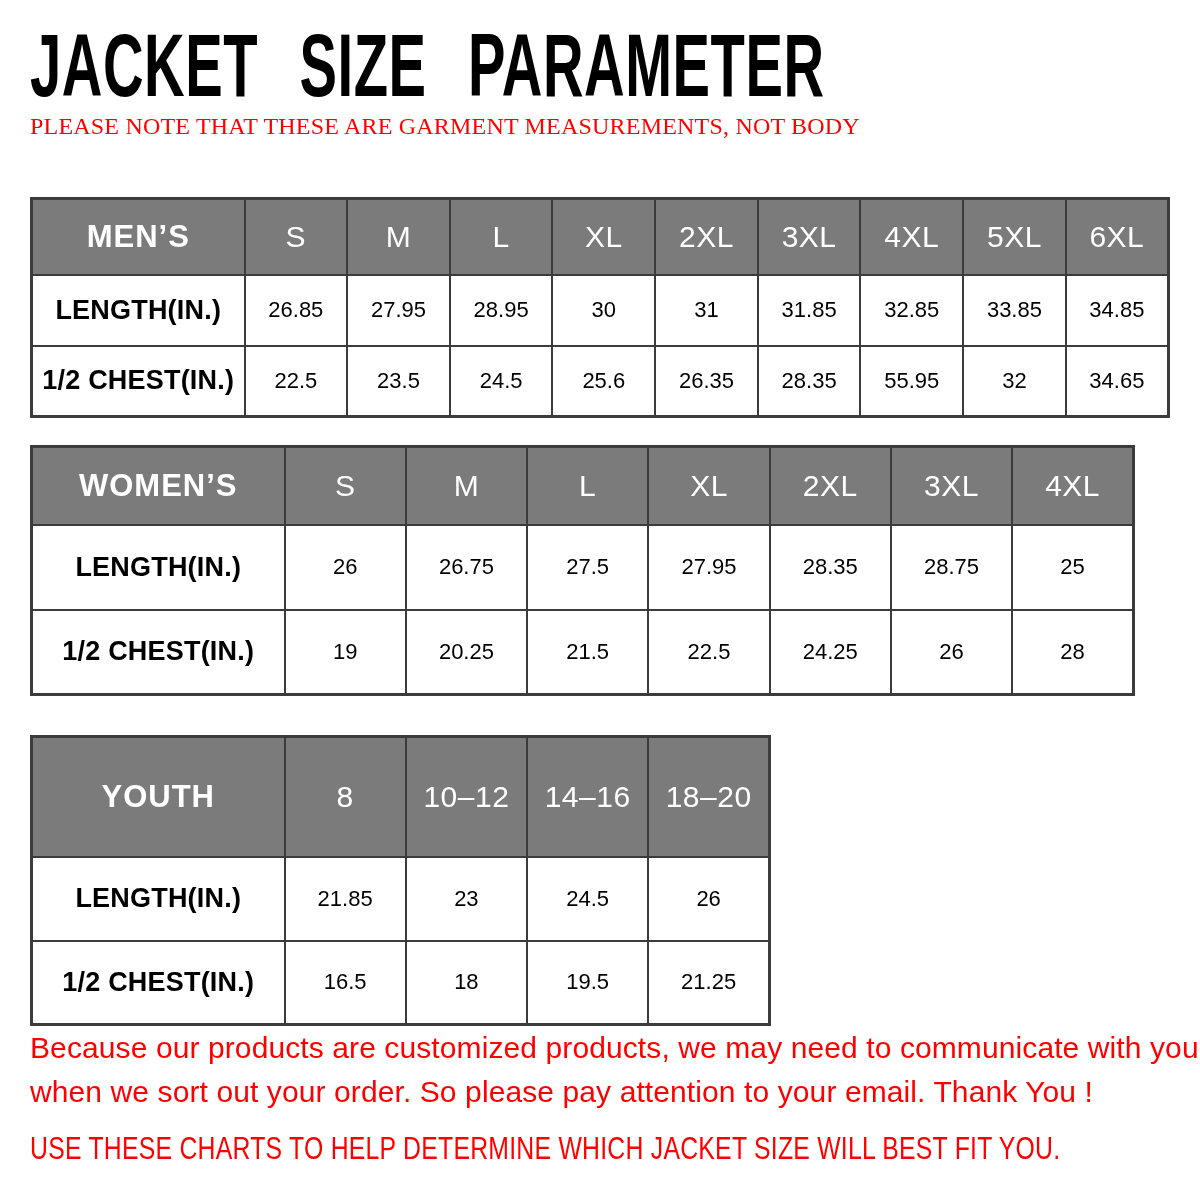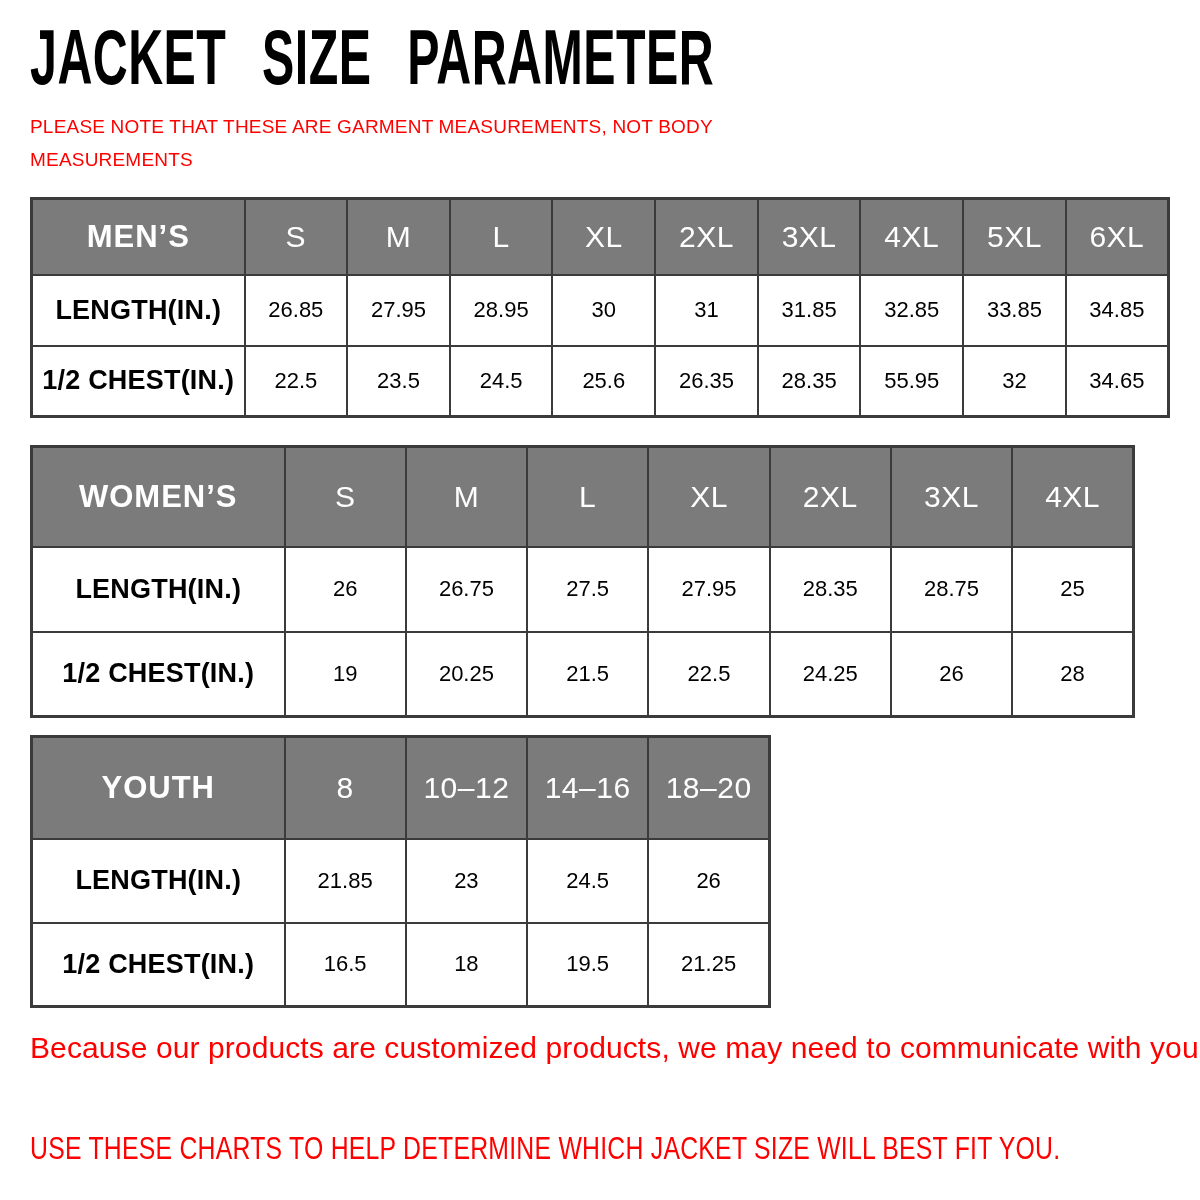--- a/index.html
+++ b/index.html
@@ -7,36 +7,37 @@
     width: 1200px; height: 1200px;
     background: #ffffff;
     font-family: "Liberation Sans", sans-serif;
     position: relative;
     overflow: hidden;
   }
 
   
   .page-title {
     position: absolute; left: 30px; top: 20px; margin: 0;
-    font-size: 62px; font-weight: bold; color: #000;
+    font-size: 72px; font-weight: bold; color: #000;
     white-space: nowrap; line-height: 1;
   }
   .title-inner {
     display: inline-block;
     transform: scale(0.78, 1.24);
     transform-origin: 0 0;
     word-spacing: 0.45em;
     letter-spacing: 0.01em;
   }
 
   
   .note {
     position: absolute; left: 30px; top: 110px;
-    color: #ff0000; font-size: 19px; line-height: 33px;
+    color: #ff0000; font-size: 24px; line-height: 33px;
     letter-spacing: 0.2px;
+    font-family: Liberation Serif, serif;
   }
 
   
   .size-table {
     position: absolute;
     border-collapse: collapse;
     table-layout: fixed;
     border: 3px solid #3b3b3b;
   }
   .size-table th, .size-table td {
@@ -54,26 +55,26 @@
   .size-table td { font-size: 22px; color: #000000; background: #ffffff; }
   .size-table td.rlabel { font-size: 27px; font-weight: bold; letter-spacing: 0.2px; }
 
   #mens   { left: 30px; top: 197px; width: 1140px; }
   #mens   col.c0 { width: 213px; }
   #mens   tr.head { height: 76px; }
   #mens   tr.body { height: 71px; }
 
   #womens { left: 30px; top: 445px; width: 1105px; }
   #womens col.c0 { width: 253px; }
-  #womens tr.head { height: 100px; }
+  #womens tr.head { height: 78px; }
   #womens tr.body { height: 85px; }
 
   #youth  { left: 30px; top: 735px; width: 741px; }
   #youth  col.c0 { width: 253px; }
-  #youth  tr.head { height: 102px; }
+  #youth  tr.head { height: 120px; }
   #youth  tr.body { height: 84px; }
 
   
   .footer-para {
     position: absolute; left: 30px; top: 1026px;
     color: #ff0000; font-size: 30px; line-height: 44px;
     letter-spacing: 0.1px; white-space: nowrap;
   }
   .tagline {
     position: absolute; left: 30px; top: 1130px;
@@ -88,21 +89,20 @@
 </style>
 </head>
 <body>
 
 <div class="page">
 
   <h1 class="page-title"><span class="title-inner">JACKET SIZE PARAMETER</span></h1>
 
   <div class="note">
     <div>PLEASE NOTE THAT THESE ARE GARMENT MEASUREMENTS, NOT BODY</div>
-    <div>MEASUREMENTS</div>
   </div>
 
   <table id="mens" class="size-table">
     <colgroup>
         <col class="c0">
         <col span="9">
       </colgroup>
     <tbody>
         <tr class="head">
       <th class="tname">MEN’S</th>
@@ -207,17 +207,18 @@
       <td>16.5</td>
       <td>18</td>
       <td>19.5</td>
       <td>21.25</td>
     </tr>
   </tbody>
     </table>
 
   <div class="footer-para">
     <div>Because our products are customized products, we may need to communicate with you</div>
+    <div>when we sort out your order. So please pay attention to your email. Thank You !</div>
   </div>
 
   <div class="tagline"><span class="tagline-inner">USE THESE CHARTS TO HELP DETERMINE WHICH JACKET SIZE WILL BEST FIT YOU.</span></div>
 
 </div>
 
 </body></html>

